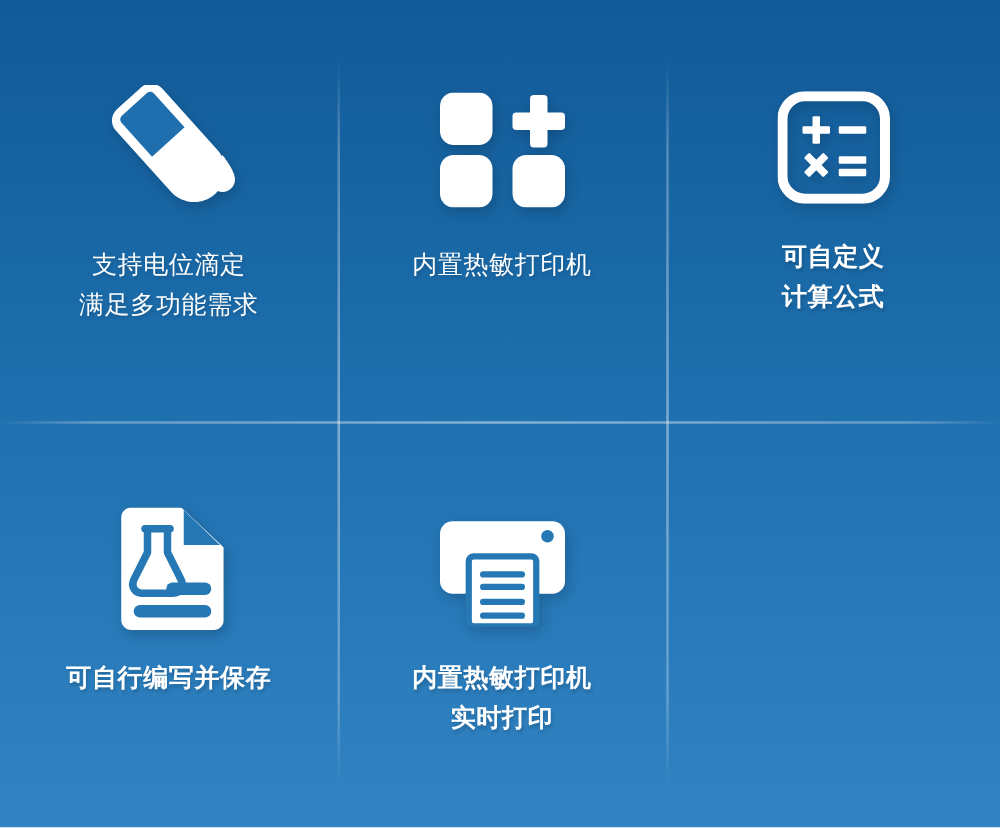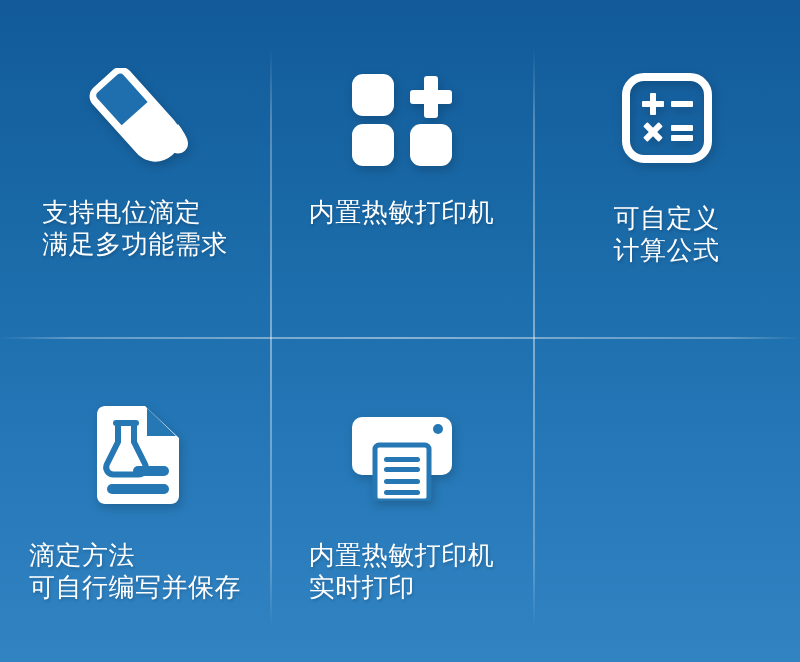--- a/index.html
+++ b/index.html
@@ -81,29 +81,29 @@
     filter: drop-shadow(2px 4px 5px rgba(0,0,0,0.18));
   }
   .cell.row2 .icon-wrap { height: 112px; }
 
   .icon-wrap svg {
     display: block;
   }
 
   .label {
     margin-top: 22px;
-    text-align: left;
+    text-align: center;
     color: #ffffff;
-    font-size: 26px;
+    font-size: 20px;
     line-height: 32px;
     letter-spacing: 0.5px;
     text-shadow: 1px 2px 3px rgba(0,0,0,0.18);
     font-weight: 400;
   }
-  .cell.row2 .label { margin-top: 28px; }
+  .cell.row2 .label { margin-top: 16px; font-weight: bold; }
   .label .l2 { display: block; }
 </style>
 </head>
 <body>
 
 <div id="feature-grid">
 
   <div class="grid">
 
     <div class="cell row1">
@@ -168,21 +168,20 @@
           <path d="M56 2 L56 30 L85 30 Z" fill="#2578b4"></path>
 
           <path d="M27 18 L27 36 L16 58 C13.5 63 17 68.5 22.5 68.5 L47.5 68.5 C53 68.5 56.5 63 54 58 L43 36 L43 18" stroke="#2578b4" stroke-width="6" fill="none" stroke-linejoin="round" stroke-linecap="round"></path>
           <rect x="22" y="14" width="26" height="6" rx="3" fill="#2578b4"></rect>
 
           <rect x="42" y="60" width="36" height="10" rx="5" fill="#2578b4"></rect>
           <rect x="16" y="78" width="62" height="10" rx="5" fill="#2578b4"></rect>
         </svg>
       </div>
       <div class="label">
-        <span class="l1">滴定方法</span>
         <span class="l2">可自行编写并保存</span>
       </div>
     </div>
 
     <div class="cell row2">
       <div class="icon-wrap">
         <svg width="100" height="92" viewBox="0 0 100 92" fill="none" xmlns="http://www.w3.org/2000/svg">
 
           <rect x="0" y="8" width="100" height="58" rx="10" ry="10" fill="#ffffff"></rect>
           <circle cx="86" cy="20" r="5" fill="#2578b4"></circle>

